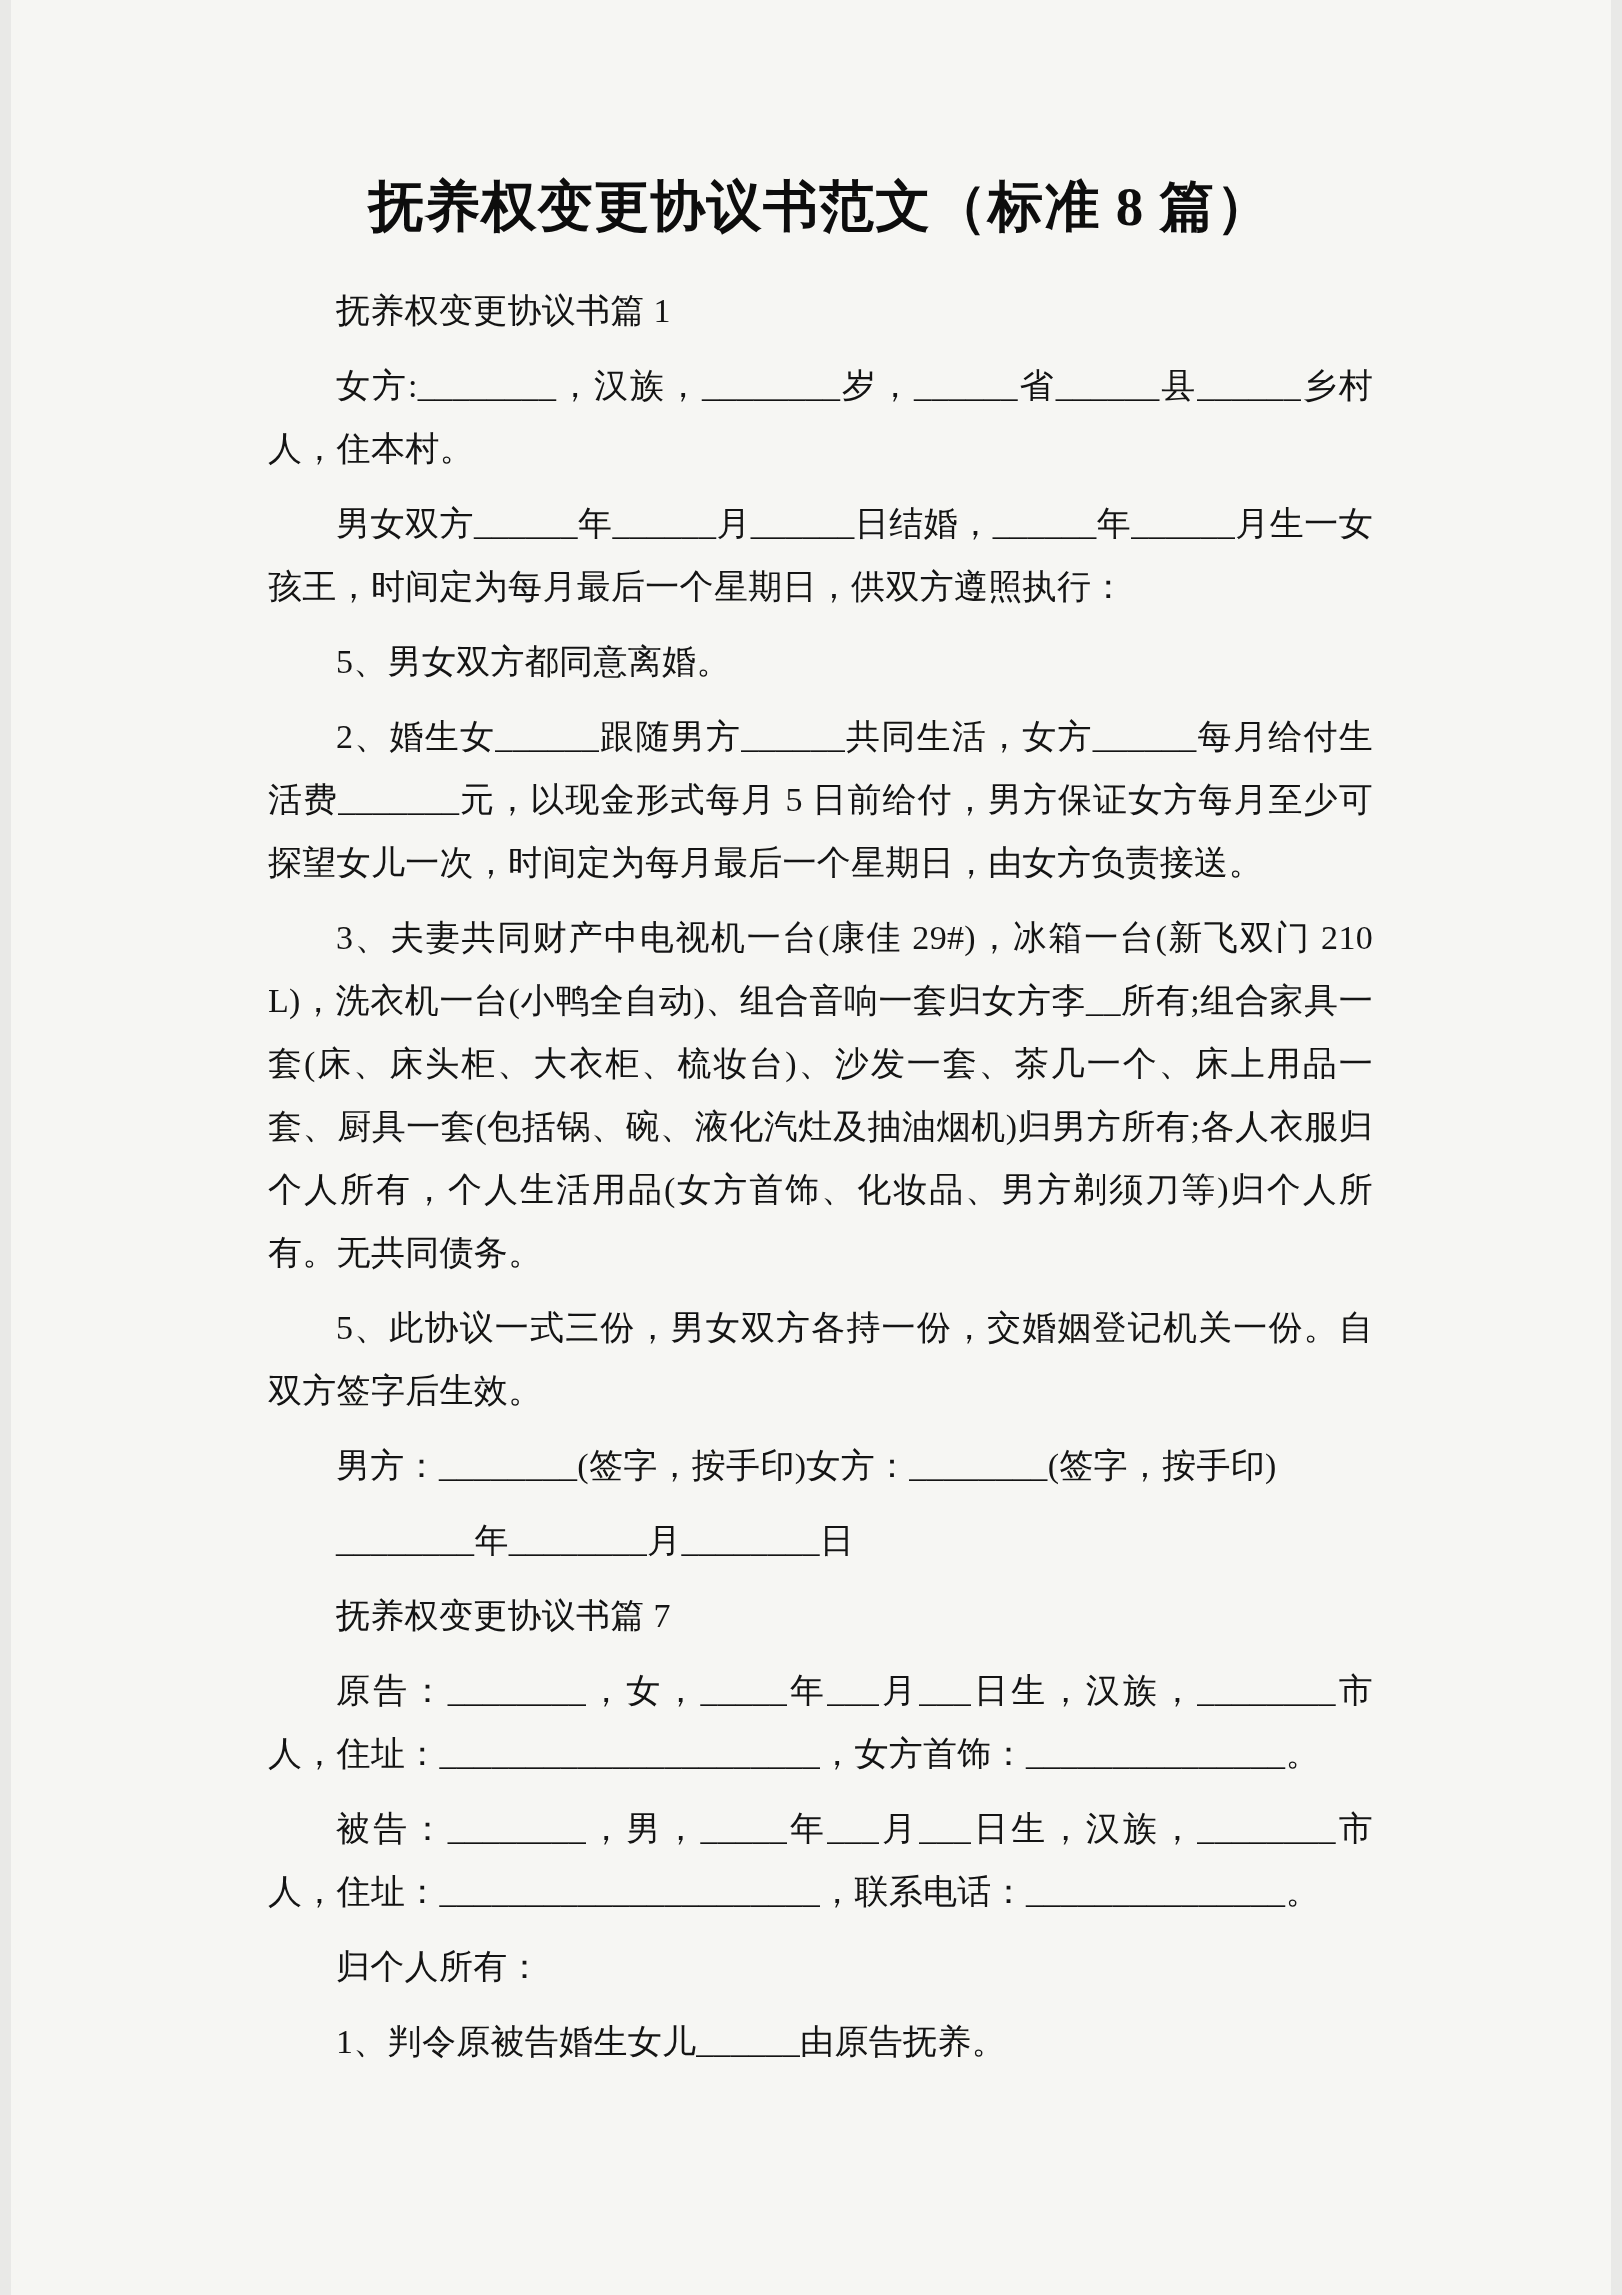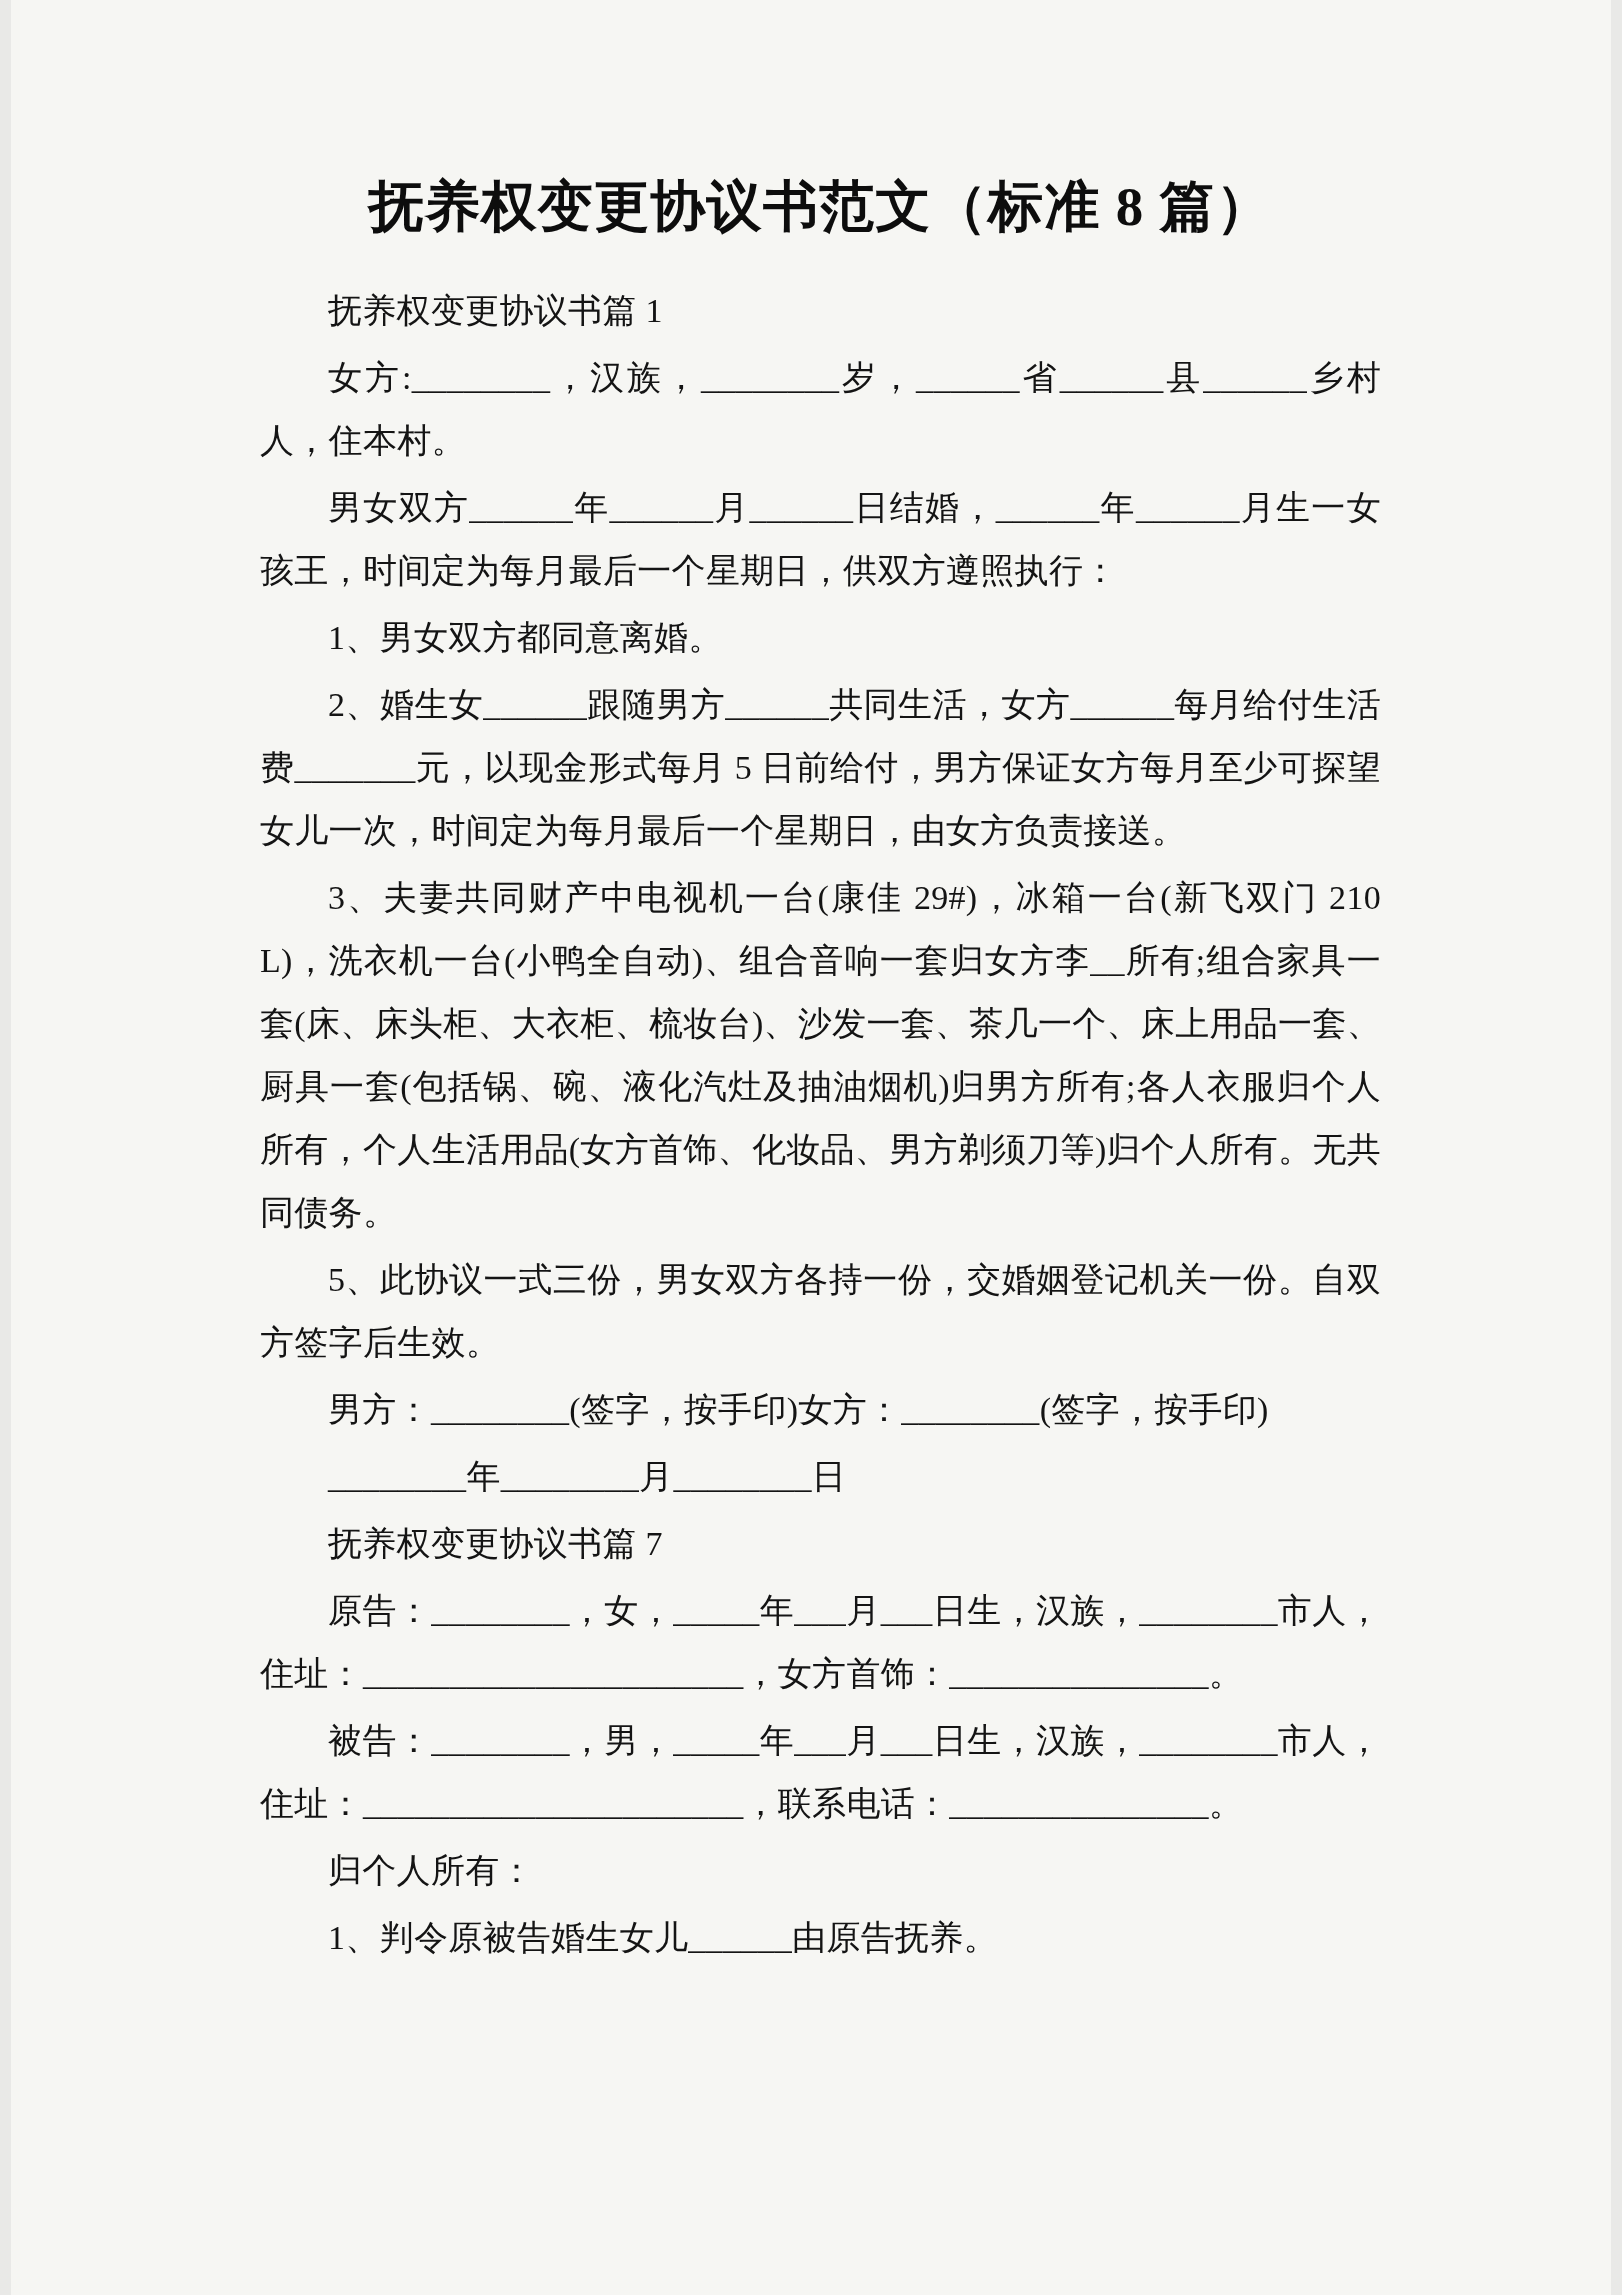--- a/index.html
+++ b/index.html
@@ -23,40 +23,40 @@
     margin: 0 0 41px 0;
     font-size: 55px;
     line-height: 1.15;
     font-weight: 700;
     text-align: center;
     letter-spacing: 1.3px;
     color: #0d0d0d;
     white-space: nowrap;
   }
   .para {
-    margin: 4px;
+    margin: 12px;
     font-size: 34px;
     line-height: 63px;
     text-indent: 2em;
     text-align: justify;
     word-break: break-all;
     overflow-wrap: break-word;
     letter-spacing: 0.3px;
   }
 </style>
 </head>
 <body>
 
 <div class="page">
   <h1 class="doc-title">抚养权变更协议书范文（标准 8 篇）</h1>
 
   <p class="para">抚养权变更协议书篇 1</p>
   <p class="para">女方:________，汉族，________岁，______省______县______乡村人，住本村。</p>
   <p class="para">男女双方______年______月______日结婚，______年______月生一女孩王，时间定为每月最后一个星期日，供双方遵照执行：</p>
-  <p class="para">1、男女双方都同意离婚。</p>
+  <p class="para">5、男女双方都同意离婚。</p>
   <p class="para">2、婚生女______跟随男方______共同生活，女方______每月给付生活费_______元，以现金形式每月 5 日前给付，男方保证女方每月至少可探望女儿一次，时间定为每月最后一个星期日，由女方负责接送。</p>
   <p class="para">3、夫妻共同财产中电视机一台(康佳 29#)，冰箱一台(新飞双门 210L)，洗衣机一台(小鸭全自动)、组合音响一套归女方李__所有;组合家具一套(床、床头柜、大衣柜、梳妆台)、沙发一套、茶几一个、床上用品一套、厨具一套(包括锅、碗、液化汽灶及抽油烟机)归男方所有;各人衣服归个人所有，个人生活用品(女方首饰、化妆品、男方剃须刀等)归个人所有。无共同债务。</p>
   <p class="para">5、此协议一式三份，男女双方各持一份，交婚姻登记机关一份。自双方签字后生效。</p>
   <p class="para">男方：________(签字，按手印)女方：________(签字，按手印)</p>
   <p class="para">________年________月________日</p>
   <p class="para">抚养权变更协议书篇 7</p>
   <p class="para">原告：________，女，_____年___月___日生，汉族，________市人，住址：______________________，女方首饰：_______________。</p>
   <p class="para">被告：________，男，_____年___月___日生，汉族，________市人，住址：______________________，联系电话：_______________。</p>
   <p class="para">归个人所有：</p>
   <p class="para">1、判令原被告婚生女儿______由原告抚养。</p>

